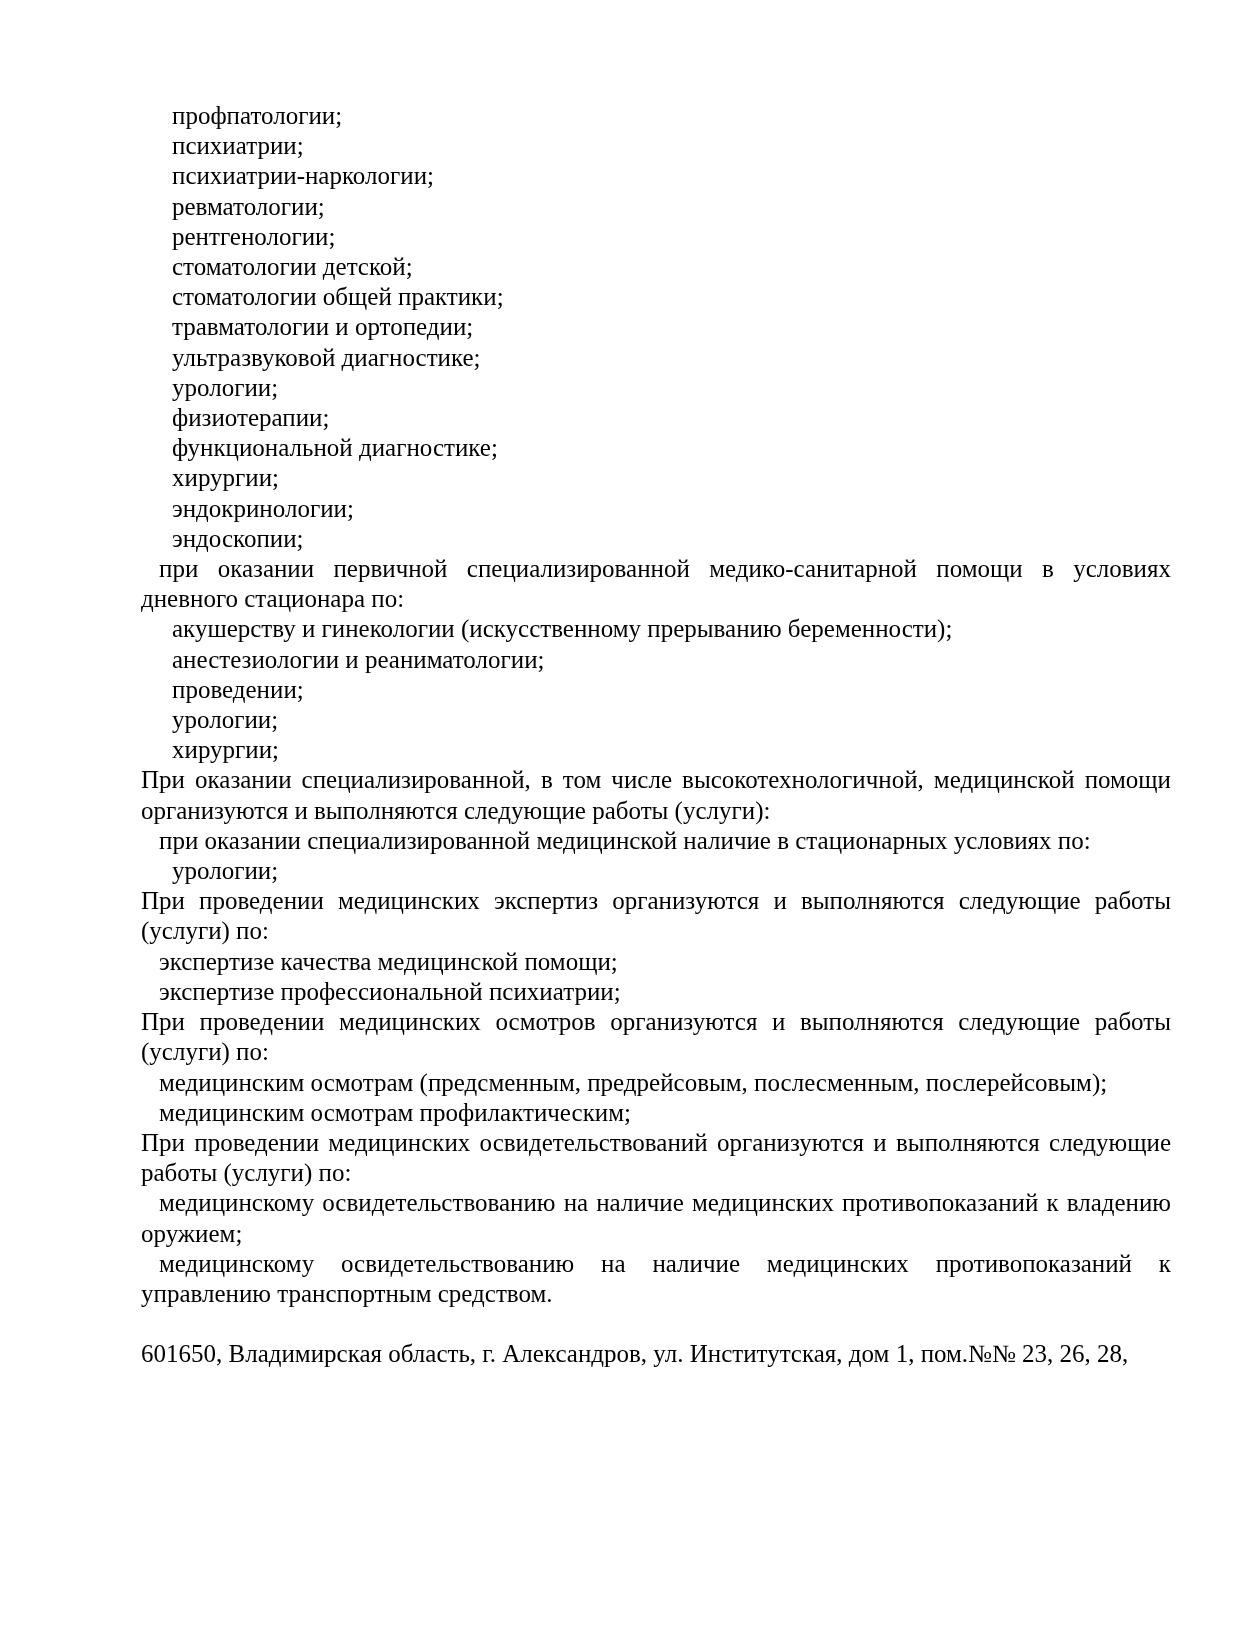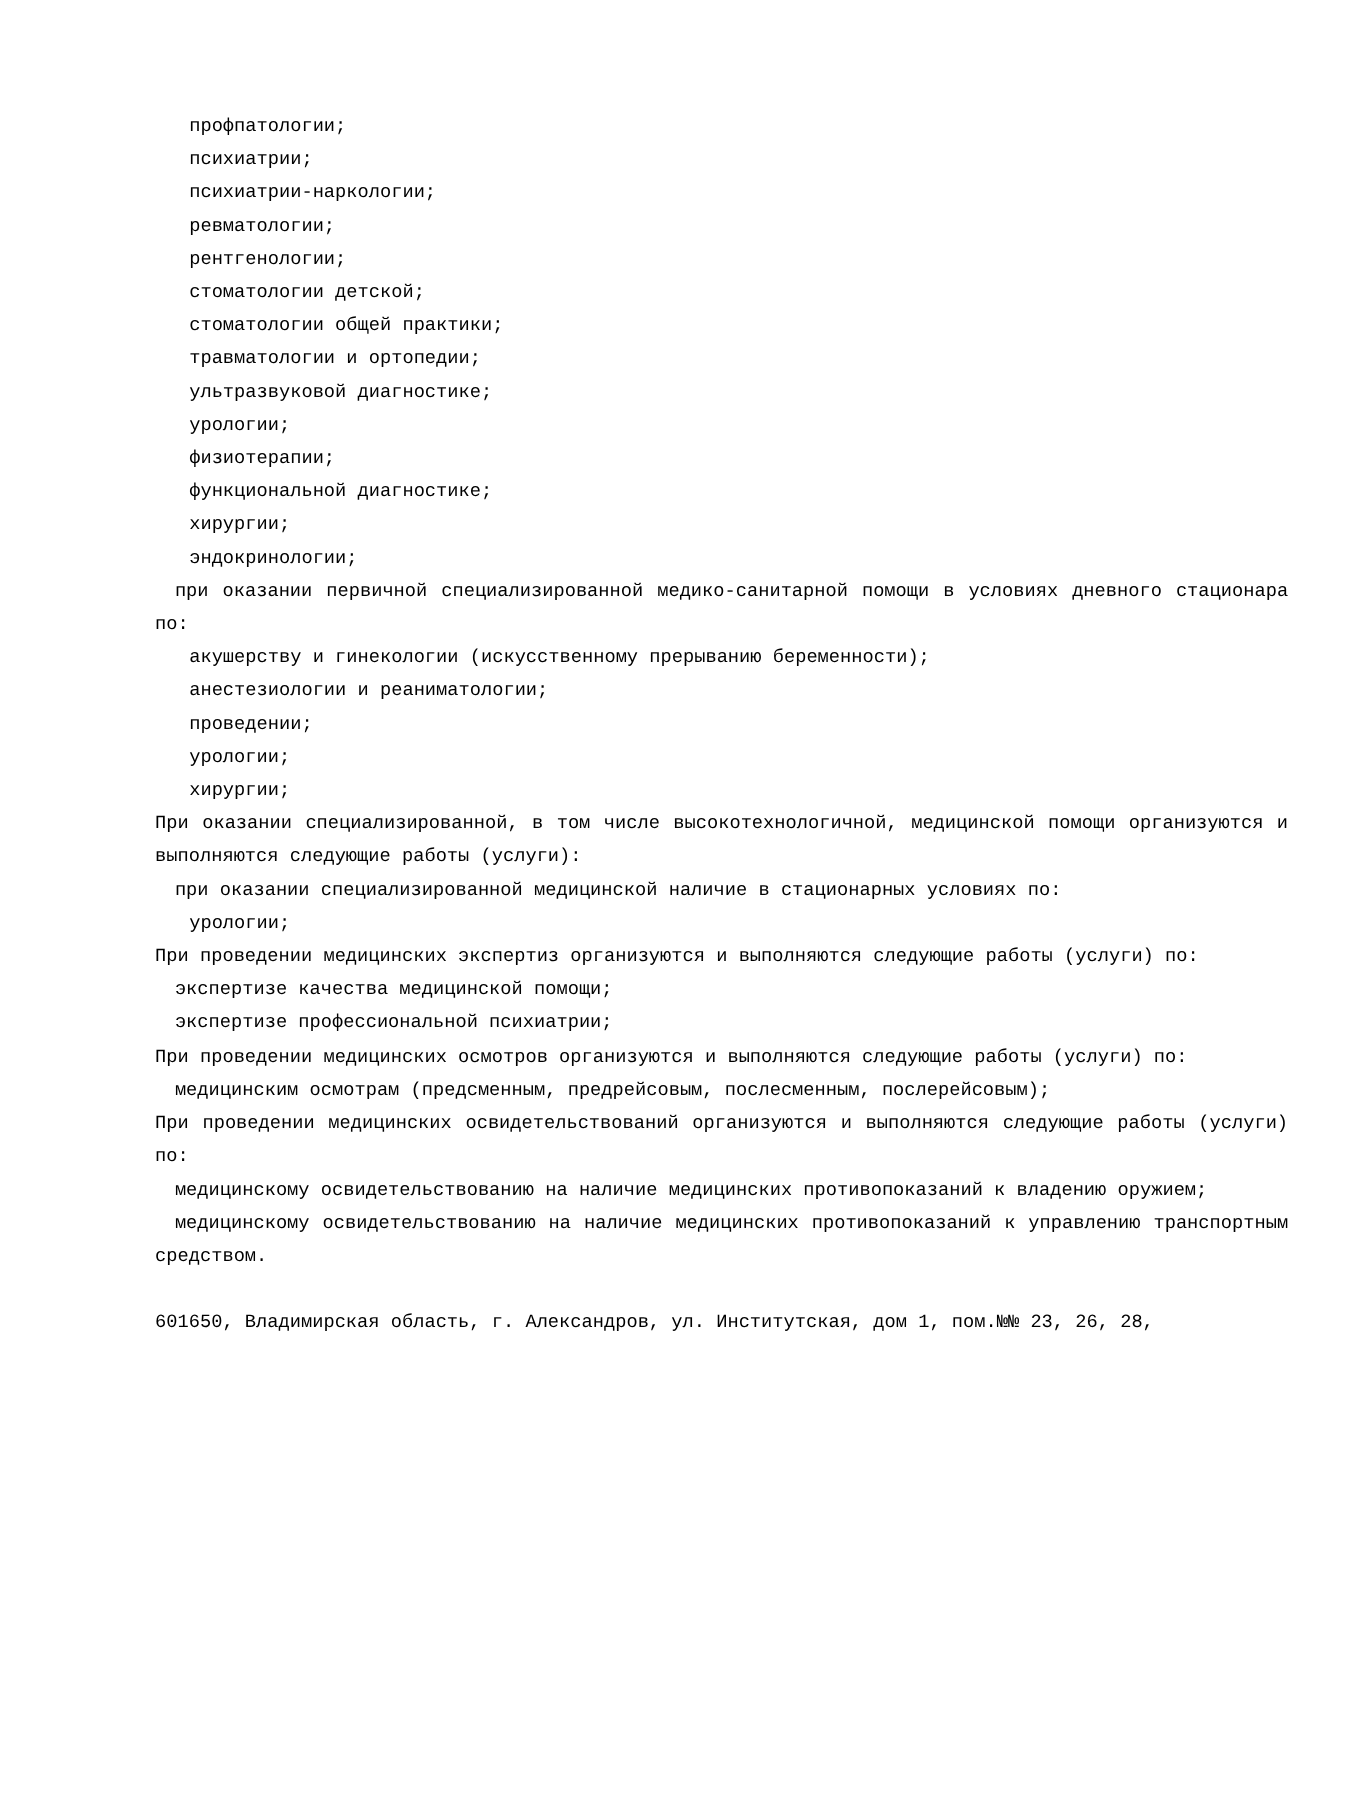--- a/index.html
+++ b/index.html
@@ -6,22 +6,22 @@
     margin: 0;
     padding: 0;
     background: #ffffff;
   }
   .page {
     position: relative;
     width: 1240px;
     height: 1650px;
     background: #ffffff;
     overflow: hidden;
-    font-family: Liberation Mono, monospace;
-    font-size: 17px;
+    font-family: Liberation Serif, serif;
+    font-size: 25px;
     line-height: 30.2px;
     color: #000000;
   }
   .doc {
     padding: 101px 69px 0 141px; 
   }
   .doc p {
     margin: 0;
     padding: 0;
     text-align: justify;
@@ -47,33 +47,35 @@
         <p class="ind2">рентгенологии;</p>
         <p class="ind2">стоматологии детской;</p>
         <p class="ind2">стоматологии общей практики;</p>
         <p class="ind2">травматологии и ортопедии;</p>
         <p class="ind2">ультразвуковой диагностике;</p>
         <p class="ind2">урологии;</p>
         <p class="ind2">физиотерапии;</p>
         <p class="ind2">функциональной диагностике;</p>
         <p class="ind2">хирургии;</p>
         <p class="ind2">эндокринологии;</p>
+        <p class="ind2">эндоскопии;</p>
         <p class="ind1">при оказании первичной специализированной медико-санитарной помощи в условиях дневного стационара по:</p>
         <p class="ind2">акушерству и гинекологии (искусственному прерыванию беременности);</p>
         <p class="ind2">анестезиологии и реаниматологии;</p>
         <p class="ind2">проведении;</p>
         <p class="ind2">урологии;</p>
         <p class="ind2">хирургии;</p>
         <p class="ind0">При оказании специализированной, в том числе высокотехнологичной, медицинской помощи организуются и выполняются следующие работы (услуги):</p>
         <p class="ind1">при оказании специализированной медицинской наличие в стационарных условиях по:</p>
         <p class="ind2">урологии;</p>
         <p class="ind0">При проведении медицинских экспертиз организуются и выполняются следующие работы (услуги) по:</p>
         <p class="ind1">экспертизе качества медицинской помощи;</p>
         <p class="ind1">экспертизе профессиональной психиатрии;</p>
         <p class="ind0">При проведении медицинских осмотров организуются и выполняются следующие работы (услуги) по:</p>
         <p class="ind1">медицинским осмотрам (предсменным, предрейсовым, послесменным, послерейсовым);</p>
+        <p class="ind1">медицинским осмотрам профилактическим;</p>
         <p class="ind0">При проведении медицинских освидетельствований организуются и выполняются следующие работы (услуги) по:</p>
         <p class="ind1">медицинскому освидетельствованию на наличие медицинских противопоказаний к владению оружием;</p>
         <p class="ind1">медицинскому освидетельствованию на наличие медицинских противопоказаний к управлению транспортным средством.</p>
       </div>
     <p class="ind0 addr">601650, Владимирская область, г. Александров, ул. Институтская, дом 1, пом.№№ 23, 26, 28,</p>
   </div>
 </div>
 
 </body></html>

